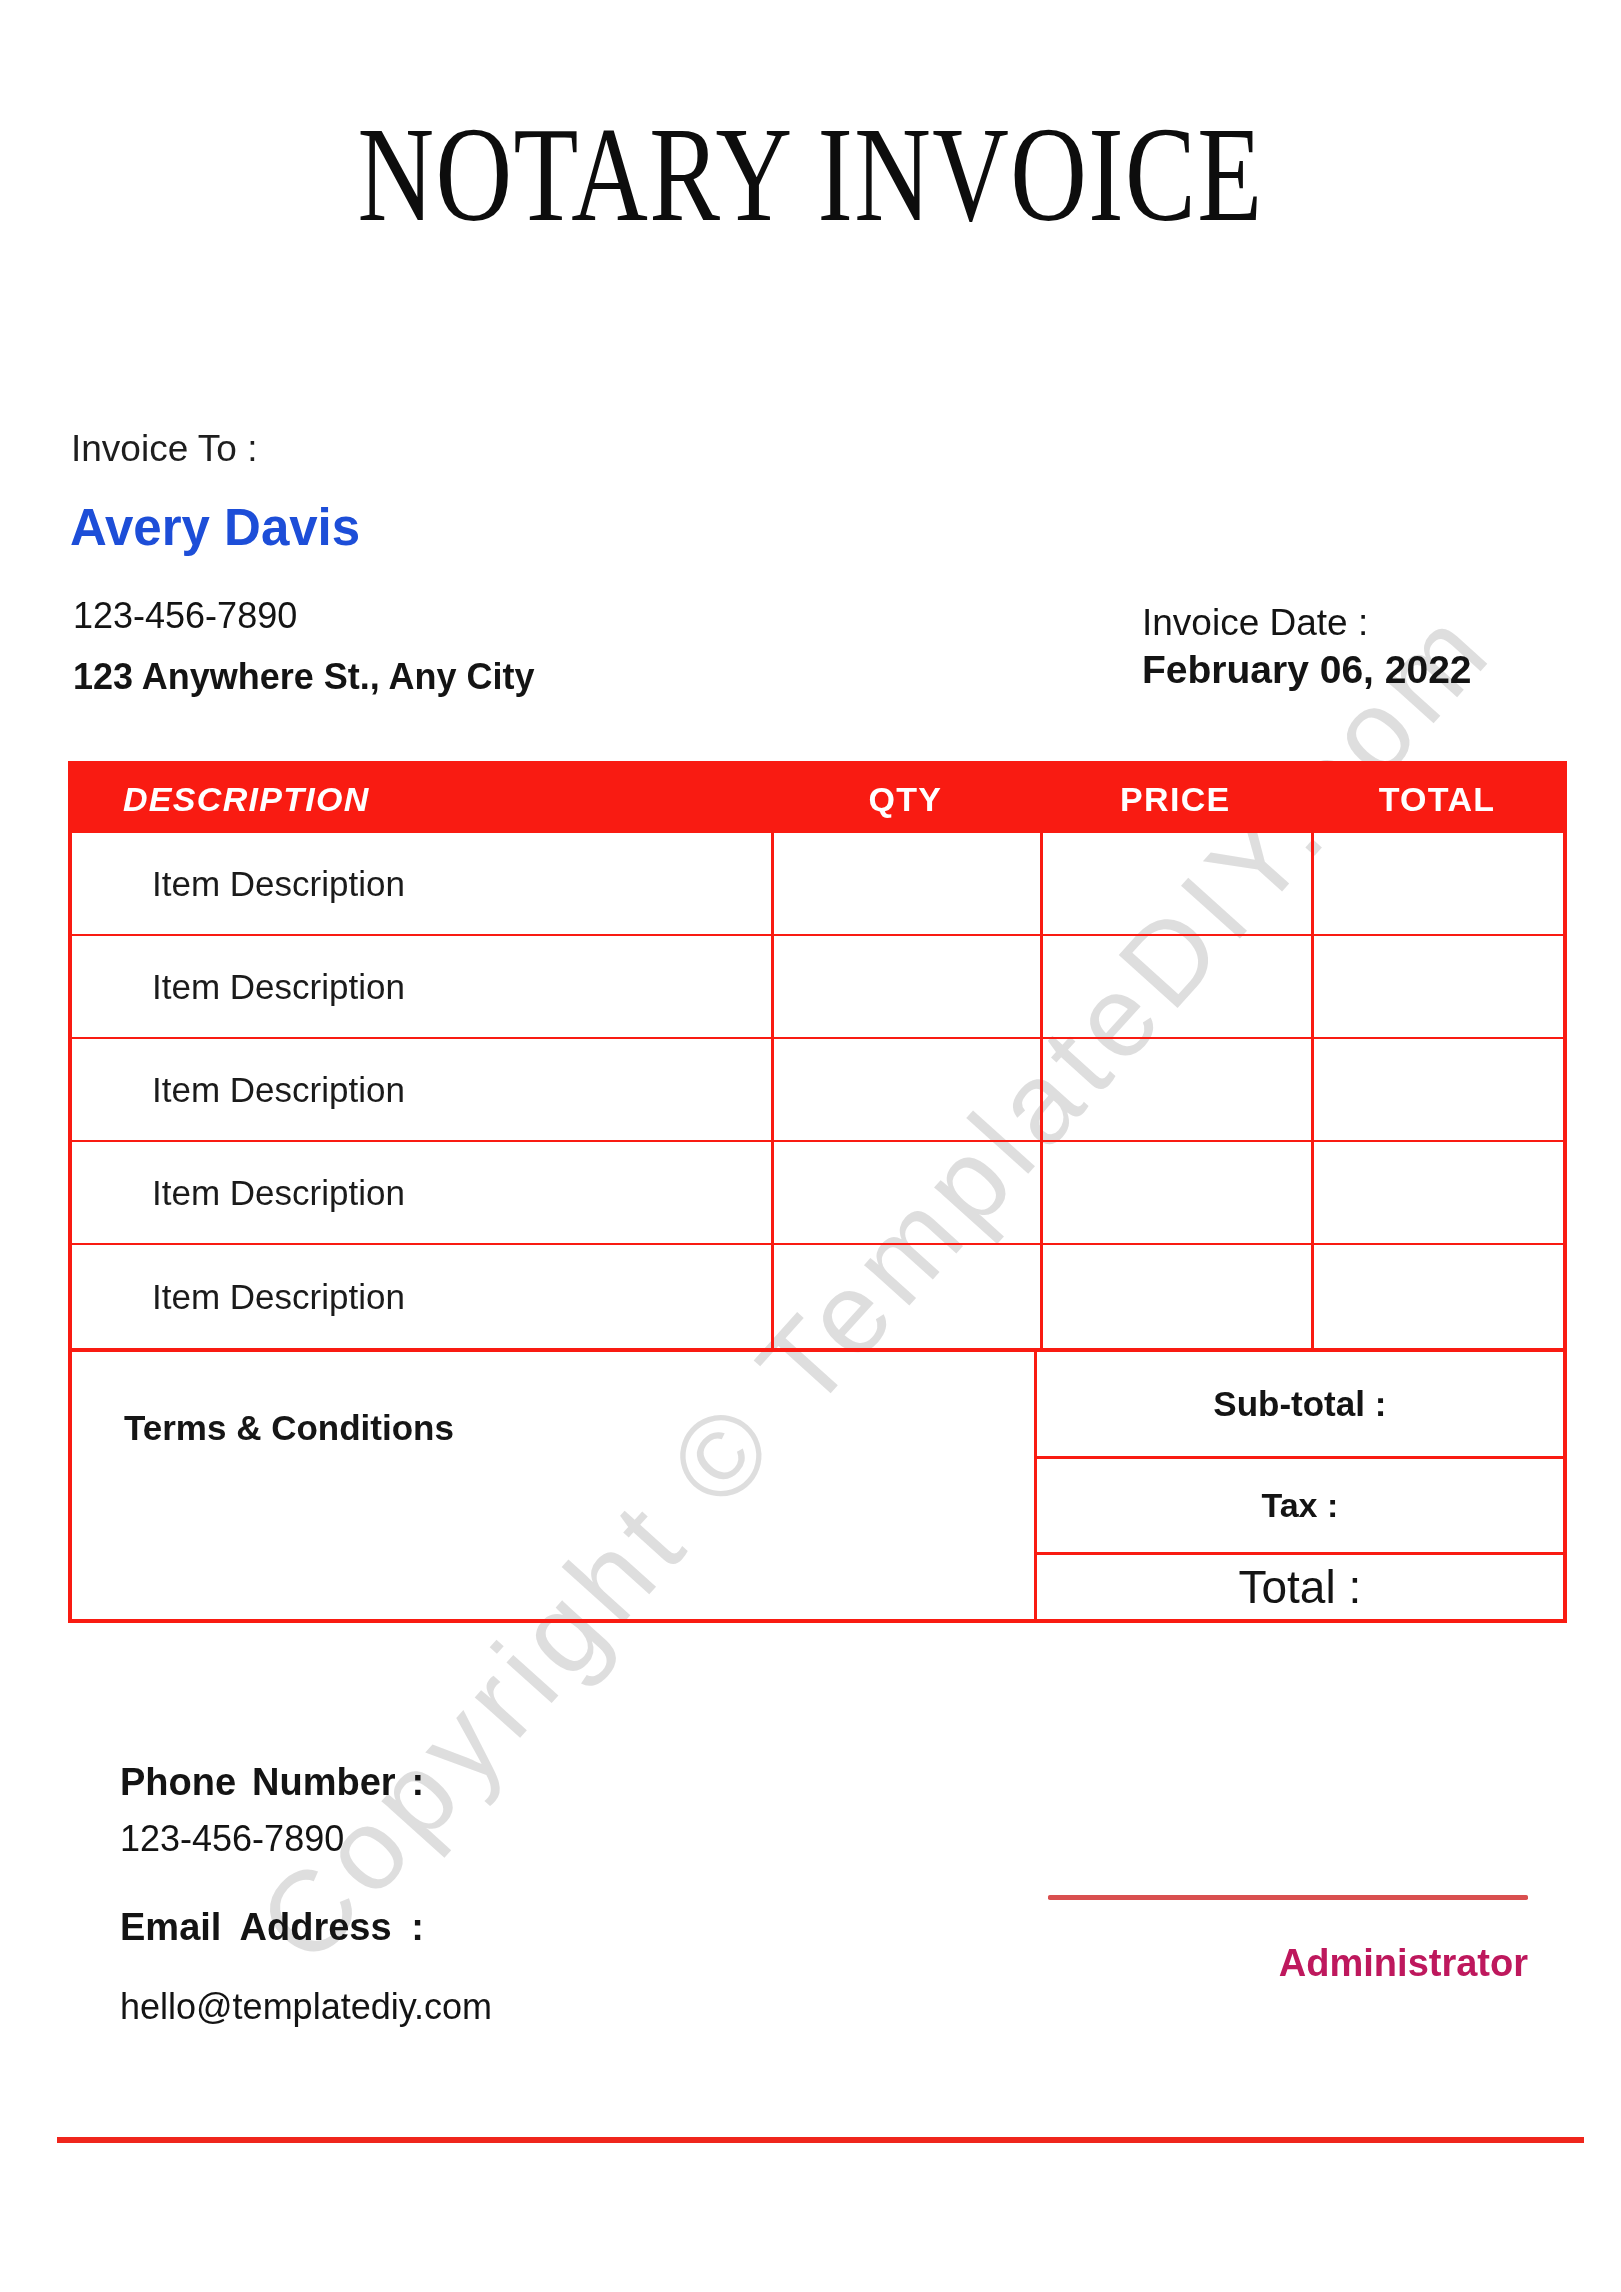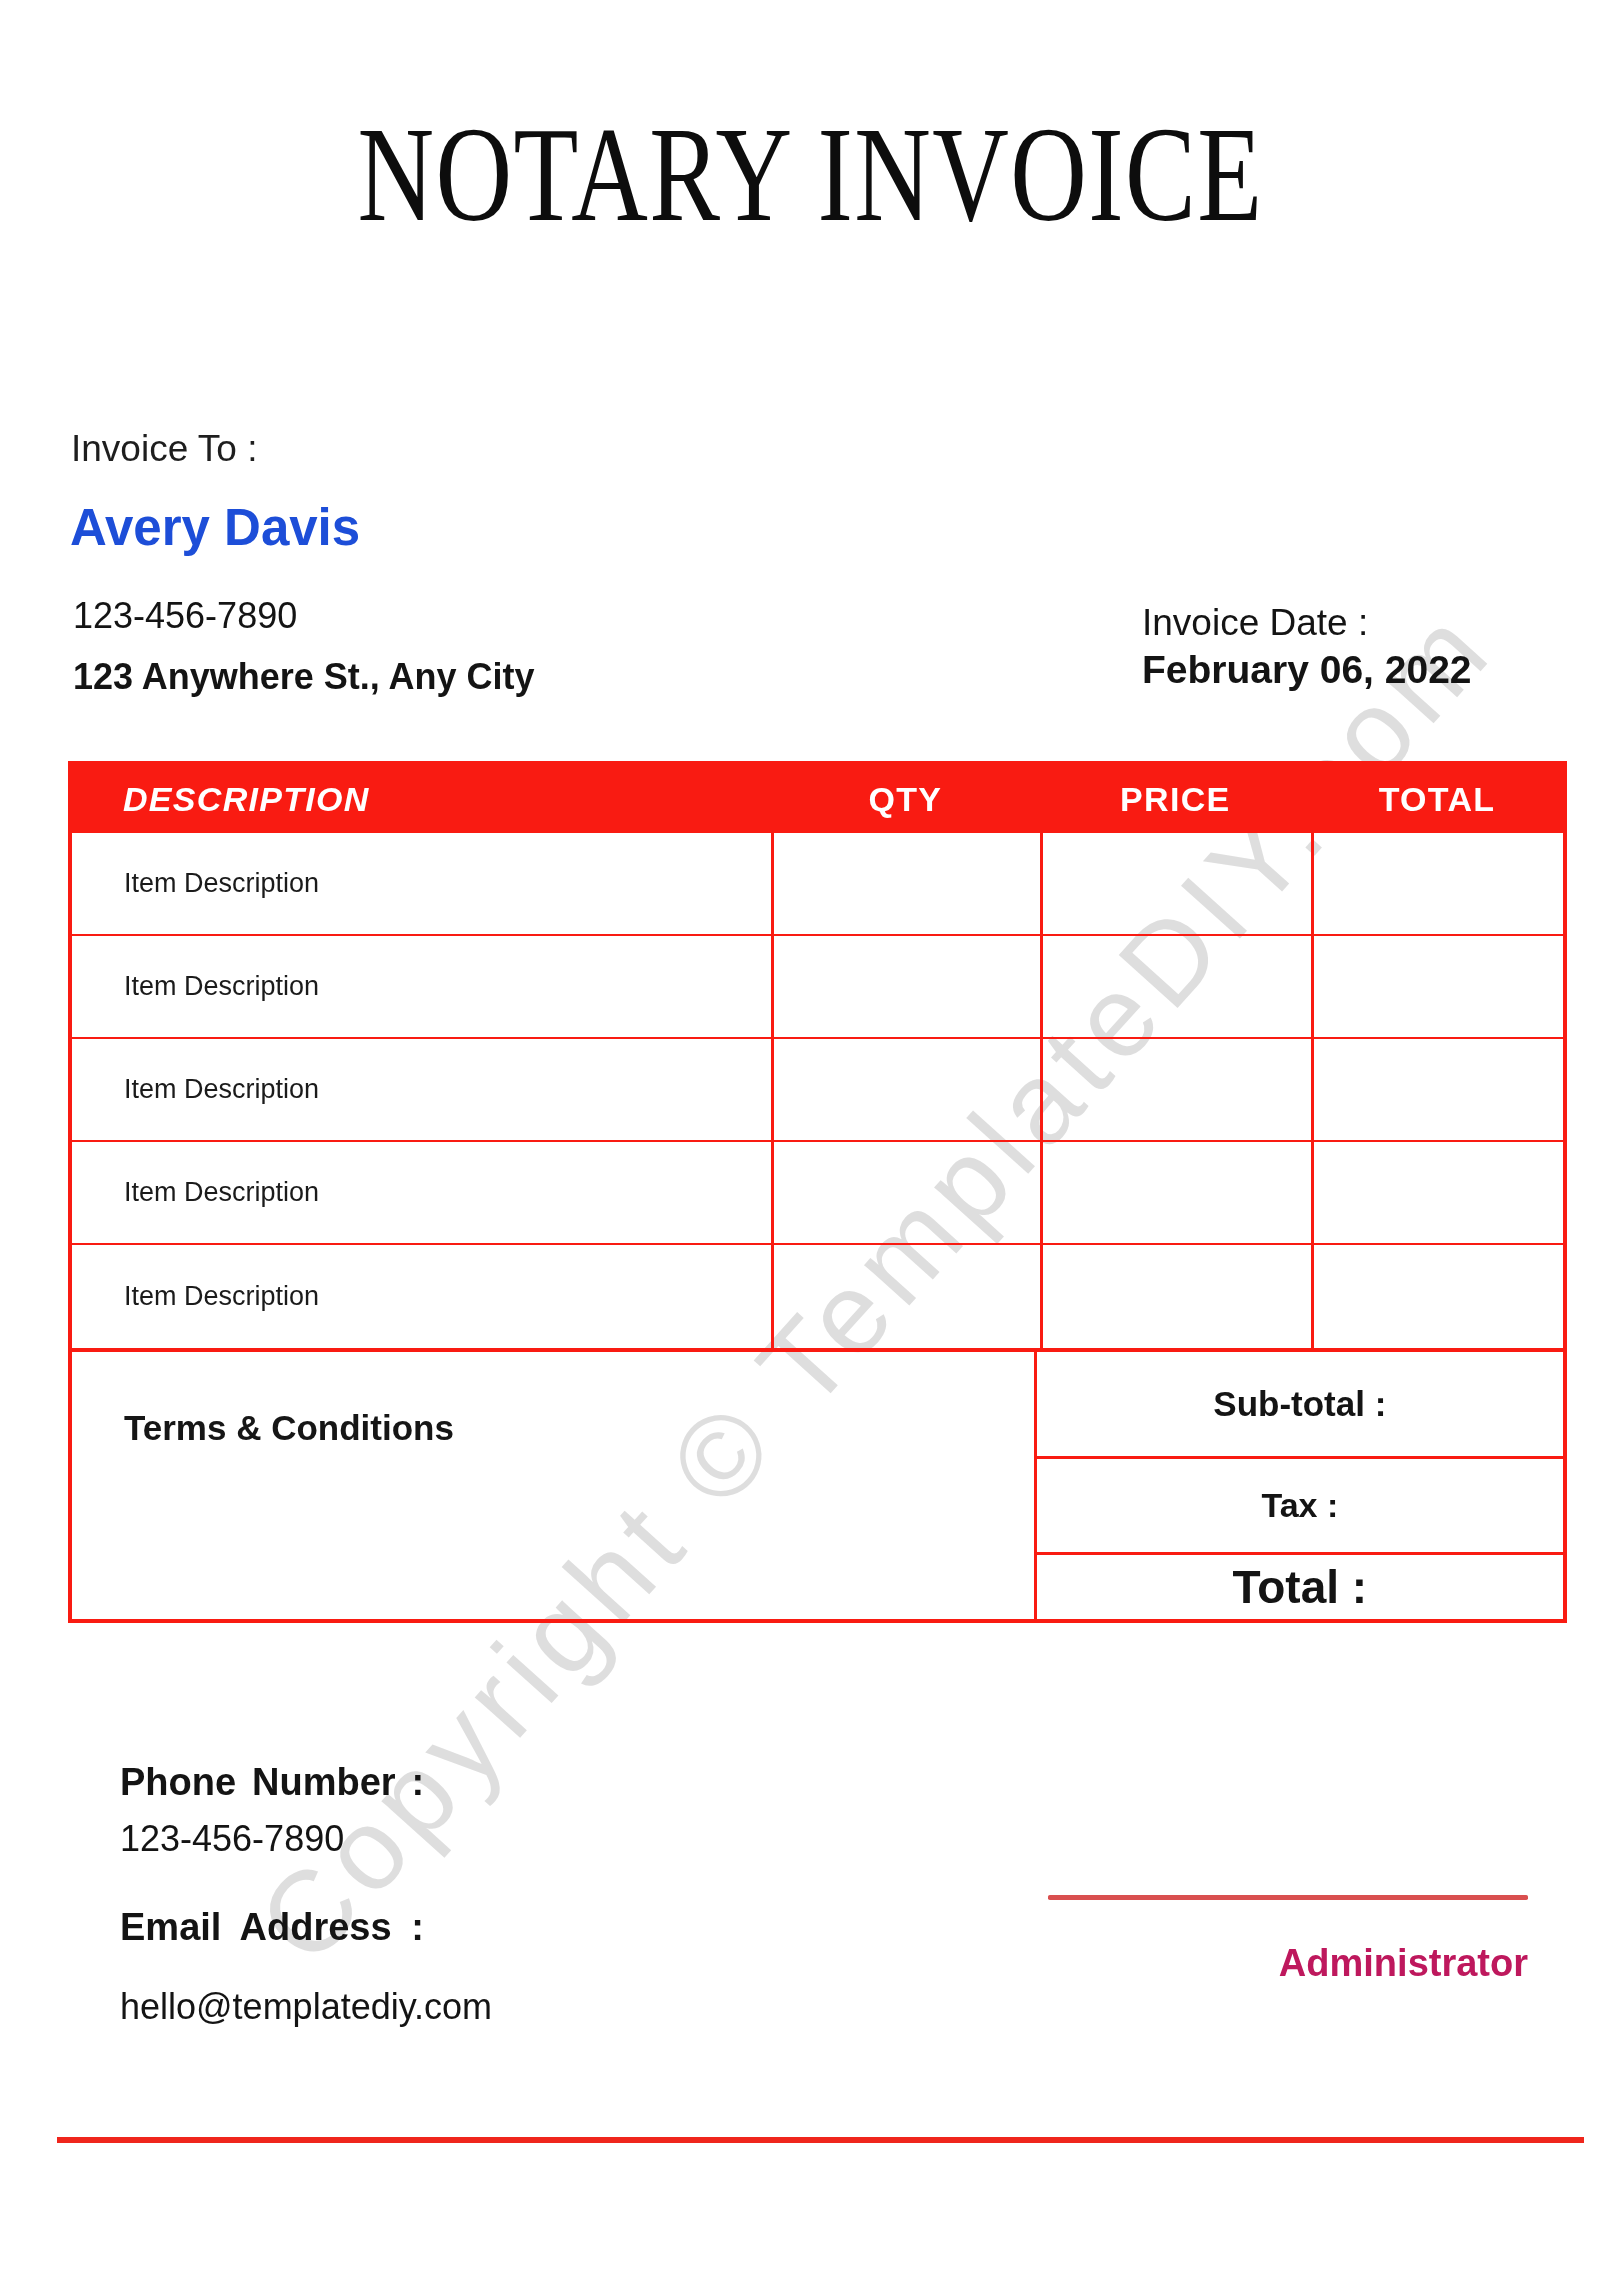--- a/index.html
+++ b/index.html
@@ -43,33 +43,33 @@
   }
   .w-desc{width:46.9%;box-sizing:border-box;}
   .w-qty{width:18.0%;box-sizing:border-box;}
   .w-price{width:18.2%;box-sizing:border-box;}
   .w-total{flex:1;box-sizing:border-box;}
   .thead .w-desc{padding-left:51px;font-style:italic;}
   .thead .w-qty,.thead .w-price,.thead .w-total{text-align:center;}
 
   .trow{flex:0 0 103px;display:flex;border-bottom:2.7px solid var(--red);box-sizing:border-box;}
   .trow:nth-of-type(6){border-bottom:none;}
-  .trow .cell-desc{display:flex;align-items:center;padding-left:52px;font-size:27px;color:#1b1b1b;}
+  .trow .cell-desc{display:flex;align-items:center;padding-left:80px;font-size:35px;color:#1b1b1b;}
   .trow .cell-qty,.trow .cell-price,.trow .cell-total{border-left:3.6px solid var(--red);}
 
   .tbottom{flex:1;display:flex;border-top:4.5px solid var(--red);box-sizing:border-box;}
   .terms-cell{
     width:64.7%;box-sizing:border-box;border-right:3.6px solid var(--red);
     padding:56px 0 11px 52px;font-size:35px;font-weight:600;color:#161616;
   }
   .totals-cell{flex:1;display:flex;flex-direction:column;border-radius:19px;}
   .sumrow{display:flex;align-items:center;justify-content:center;box-sizing:border-box;}
   .sum-subtotal{height:107px;border-bottom:3.6px solid var(--red);font-size:35px;font-weight:600;}
   .sum-tax{height:96px;border-bottom:3.6px solid var(--red);font-size:34px;font-weight:600;}
-  .sum-total{flex:1;font-size:46px;font-weight:bold;}
+  .sum-total{flex:1;font-size:46px;font-weight:normal;}
 
   .phone-label{left:120px;top:1761px;font-size:38px;font-weight:bold;word-spacing:5.4px;}
   .phone-value{left:120px;top:1818px;font-size:36px;}
   .email-label{left:120px;top:1906px;font-size:38px;font-weight:bold;word-spacing:9px;}
   .email-value{left:120px;top:1986px;font-size:36px;}
 
   .sig-line{left:1048px;top:1895px;width:480px;height:4.5px;background:var(--sig-red);border-radius:1.8px;}
   .sig-label{left:1048px;top:1942px;width:480px;text-align:right;font-size:38px;font-weight:bold;color:#be185d;}
 
   .bottom-rule{left:57px;top:2137px;width:1527px;height:6.3px;background:var(--rule-red);}

